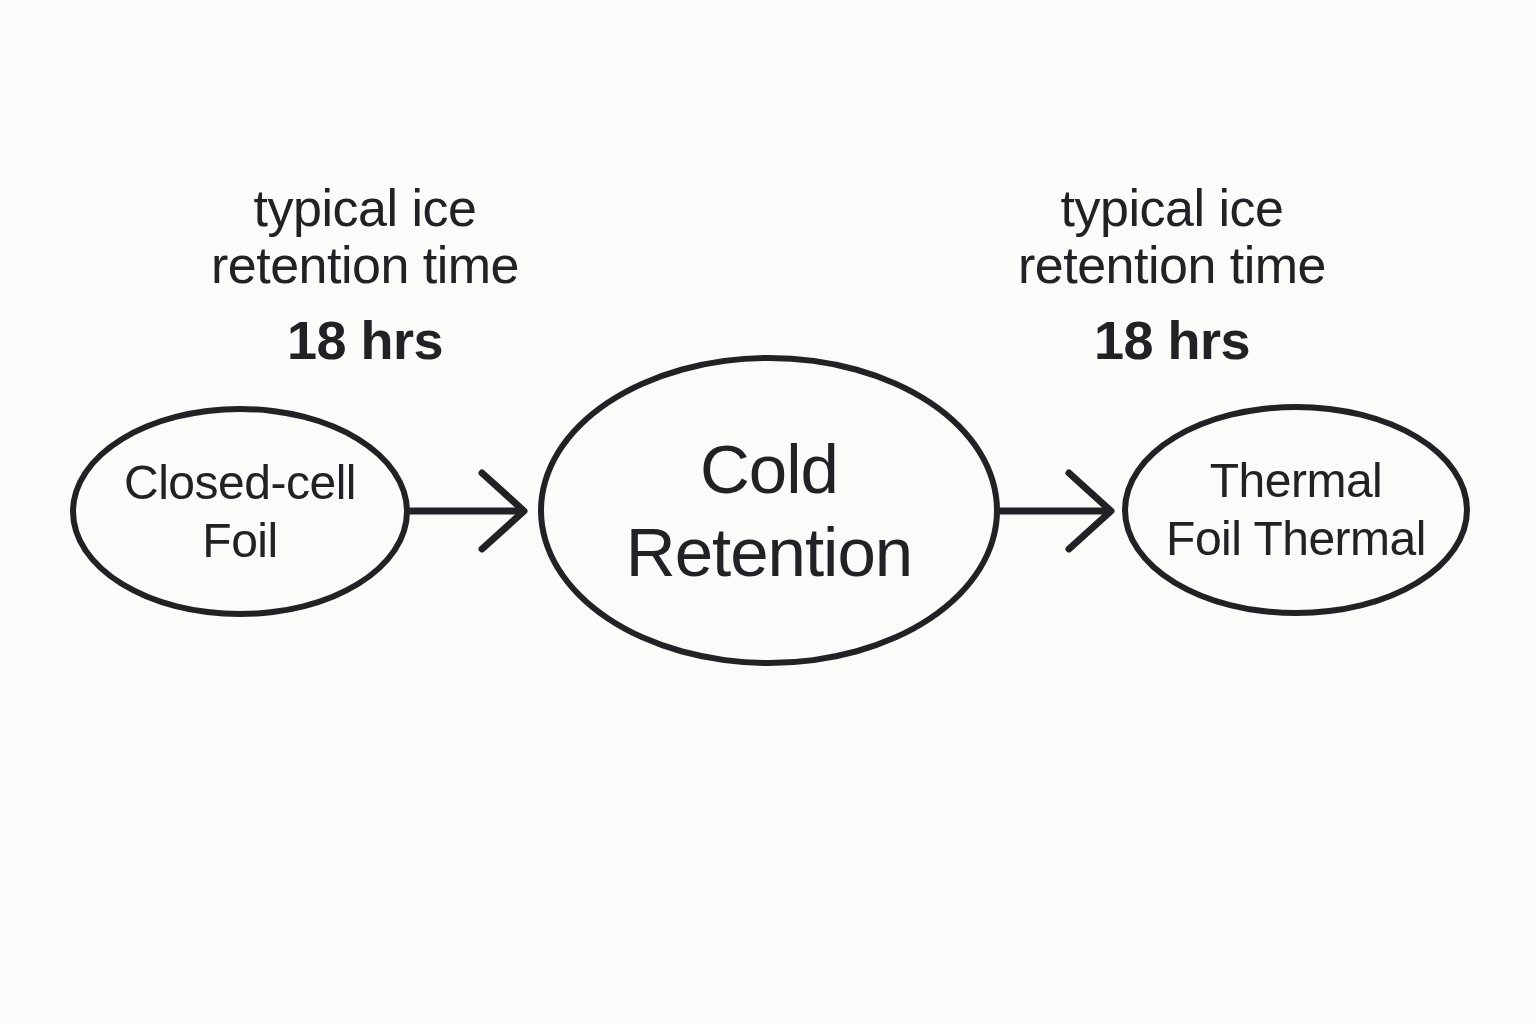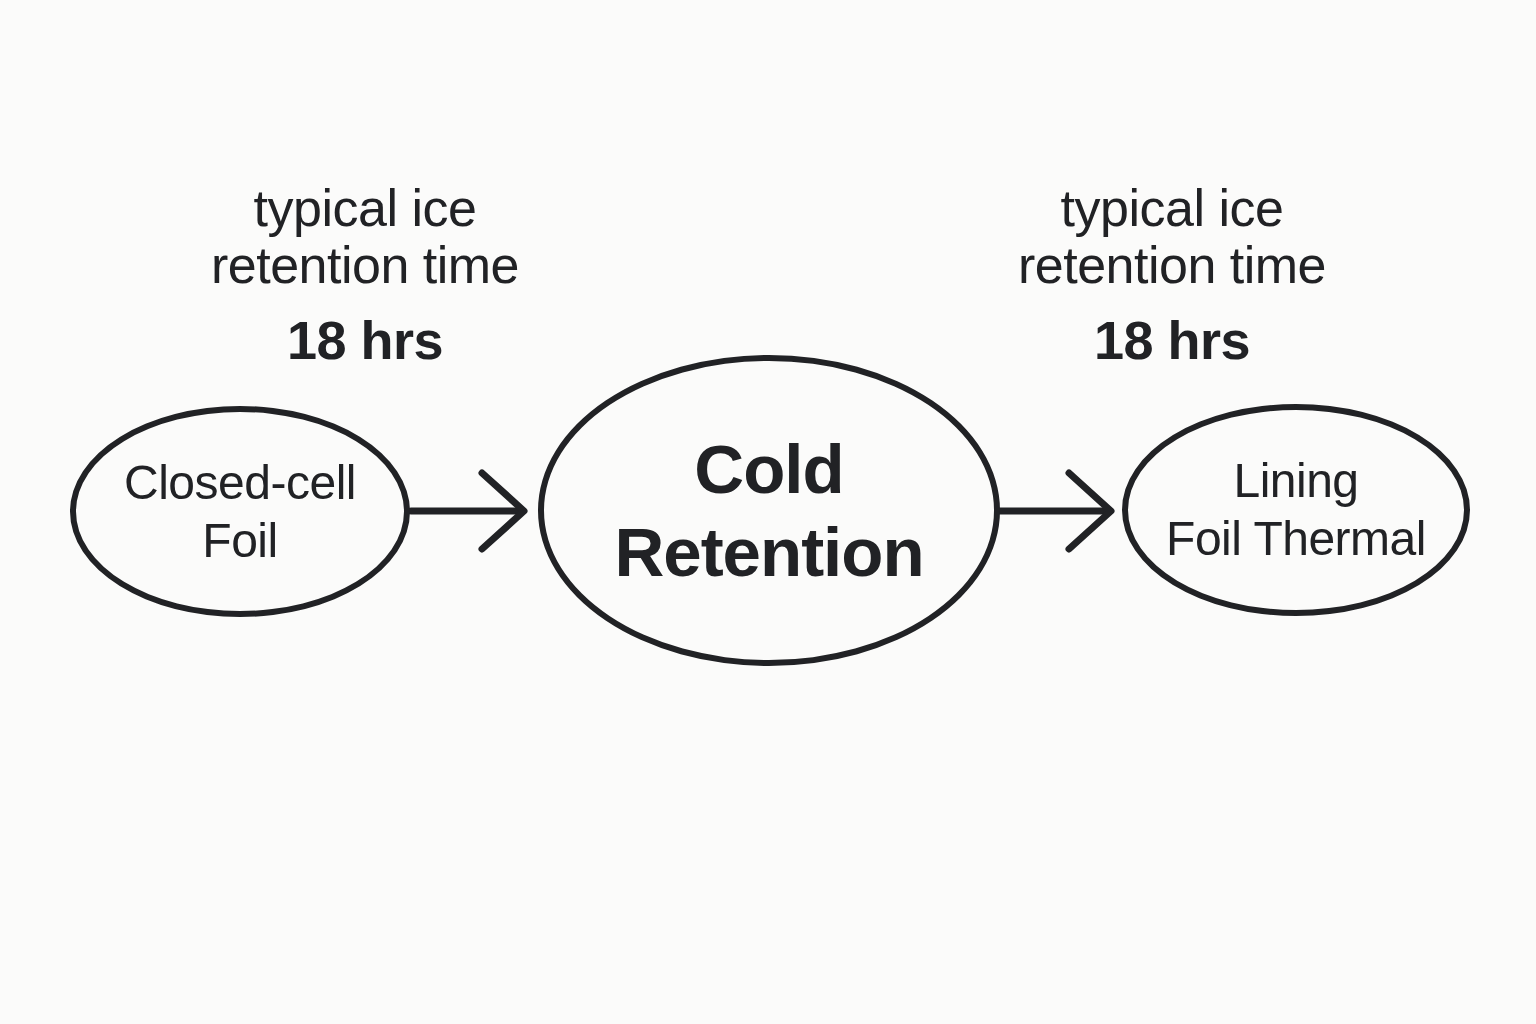--- a/index.html
+++ b/index.html
@@ -60,21 +60,21 @@
     line-height: 58px;
     font-weight: 500;
     letter-spacing: -0.5px;
   }
   #node-closed-cell-foam   { left: 70px;   top: 406px; width: 340px; height: 211px; align-items: center; }
   #node-cold-retention     { left: 538px;  top: 355px; width: 462px; height: 311px; }
   #node-thermal-foil-lining{ left: 1122px; top: 404px; width: 348px; height: 212px; }
   #node-cold-retention .node-line {
     font-size: 69px;
     line-height: 83px;
-    font-weight: 700;
+    font-weight: 400;
     letter-spacing: -1px;
   }
 
   
   #arrow-layer {
     position: absolute;
     left: 0; top: 0;
     width: 1536px;
     height: 1024px;
     pointer-events: none;
@@ -119,17 +119,17 @@
     <div class="node-line">Closed-cell</div>
     <div class="node-line">Foil</div>
   </div>
 
   <div class="node" id="node-cold-retention">
     <div class="node-line">Cold</div>
     <div class="node-line">Retention</div>
   </div>
 
   <div class="node" id="node-thermal-foil-lining">
-    <div class="node-line">Lining</div>
+    <div class="node-line">Thermal</div>
     <div class="node-line">Foil Thermal</div>
   </div>
 
 </div>
 
 </body></html>

